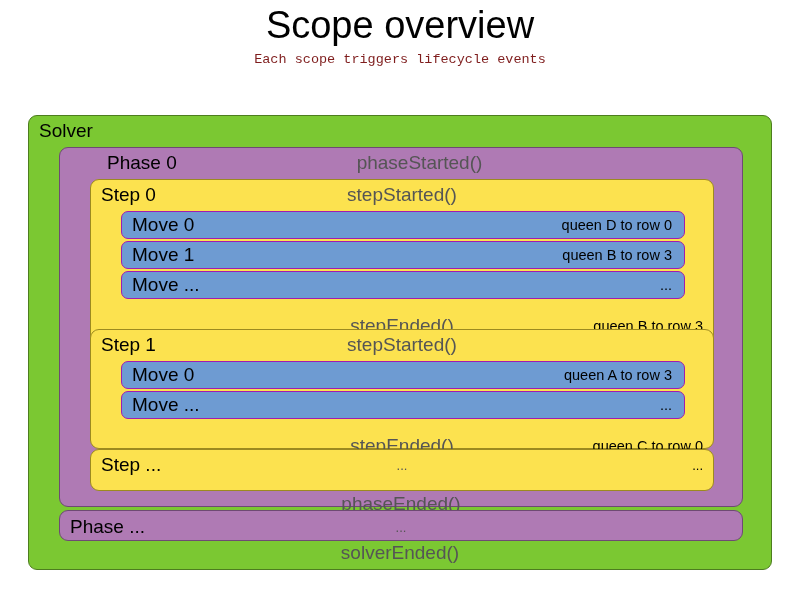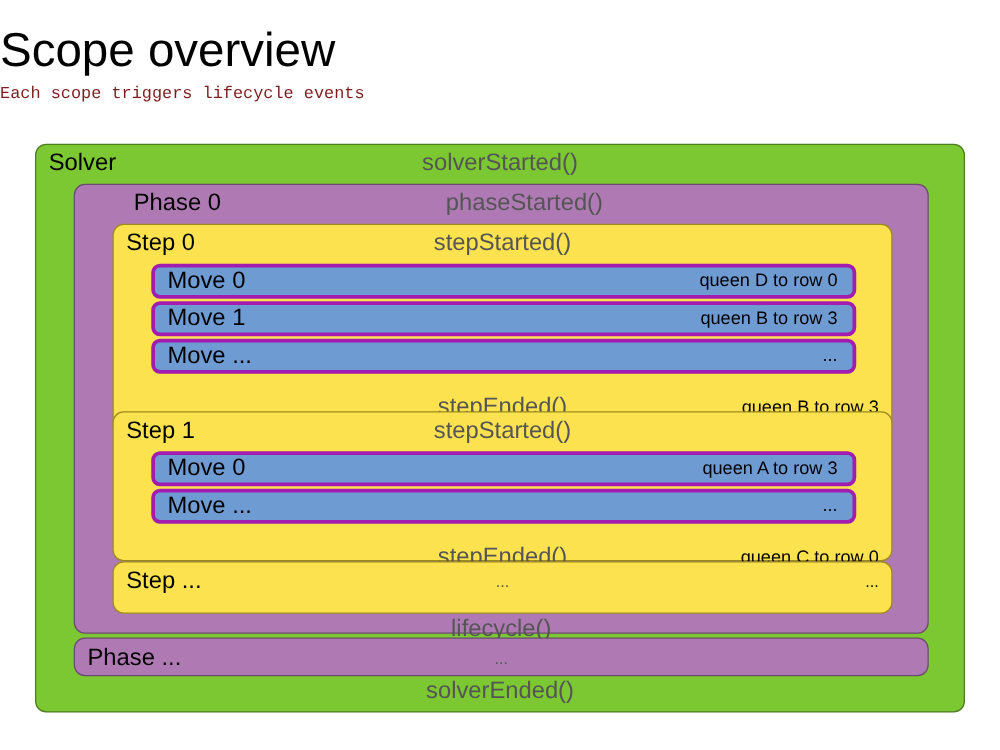--- a/index.html
+++ b/index.html
@@ -16,22 +16,22 @@
 
   .page {
     position: relative;
     width: 800px;
     height: 600px;
     box-sizing: border-box;
   }
 
   
   .header {
-    text-align: left;
-    padding-top: 22px;
+    text-align: center;
+    padding-top: 6px;
   }
   .title {
     font-size: 38px;
     color: #000000;
     line-height: 1.05;
     font-weight: normal;
     margin: 0;
   }
   .subtitle {
     font-size: 13.5px;
@@ -148,21 +148,21 @@
     height: 42px;
   }
 
   
   .move {
     position: absolute;
     left: 30px;
     width: 564px;
     height: 28px;
     background: #6E9BD2;
-    border: 3px solid #a21caf;
+    border: 1px solid #a21caf;
     border-radius: 7px;
     box-sizing: border-box;
   }
   .move .scope-name { font-size: 19px; }
   .move .scope-result { font-size: 14.5px; right: 12px; }
 
   .m0 { top: 31px; }
   .m1 { top: 61px; }
   .m2 { top: 91px; }
 
@@ -186,21 +186,20 @@
 
   <div class="header">
     <h1 class="title">Scope overview</h1>
     <p class="subtitle">Each scope triggers lifecycle events</p>
   </div>
 
   <div class="scope solver">
 
     <div class="scope-row">
       <span class="scope-name">Solver</span>
-      <span class="scope-event">solverStarted()</span>
     </div>
 
     <div class="scope phase phase-0">
 
       <div class="scope-row">
         <span class="scope-name">Phase 0</span>
         <span class="scope-event">phaseStarted()</span>
       </div>
 
       <div class="scope step step-0">
@@ -254,21 +253,21 @@
 
       <div class="scope step step-dots">
         <div class="scope-row">
           <span class="scope-name">Step ...</span>
           <span class="scope-event dots">...</span>
           <span class="scope-result dots">...</span>
         </div>
       </div>
 
       <div class="footer-row phase0-footer">
-        <span class="scope-event">lifecycle()</span>
+        <span class="scope-event">phaseEnded()</span>
       </div>
     </div>
 
     <div class="scope phase phase-dots">
       <div class="scope-row tall">
         <span class="scope-name">Phase ...</span>
         <span class="scope-event dots">...</span>
       </div>
     </div>
 

